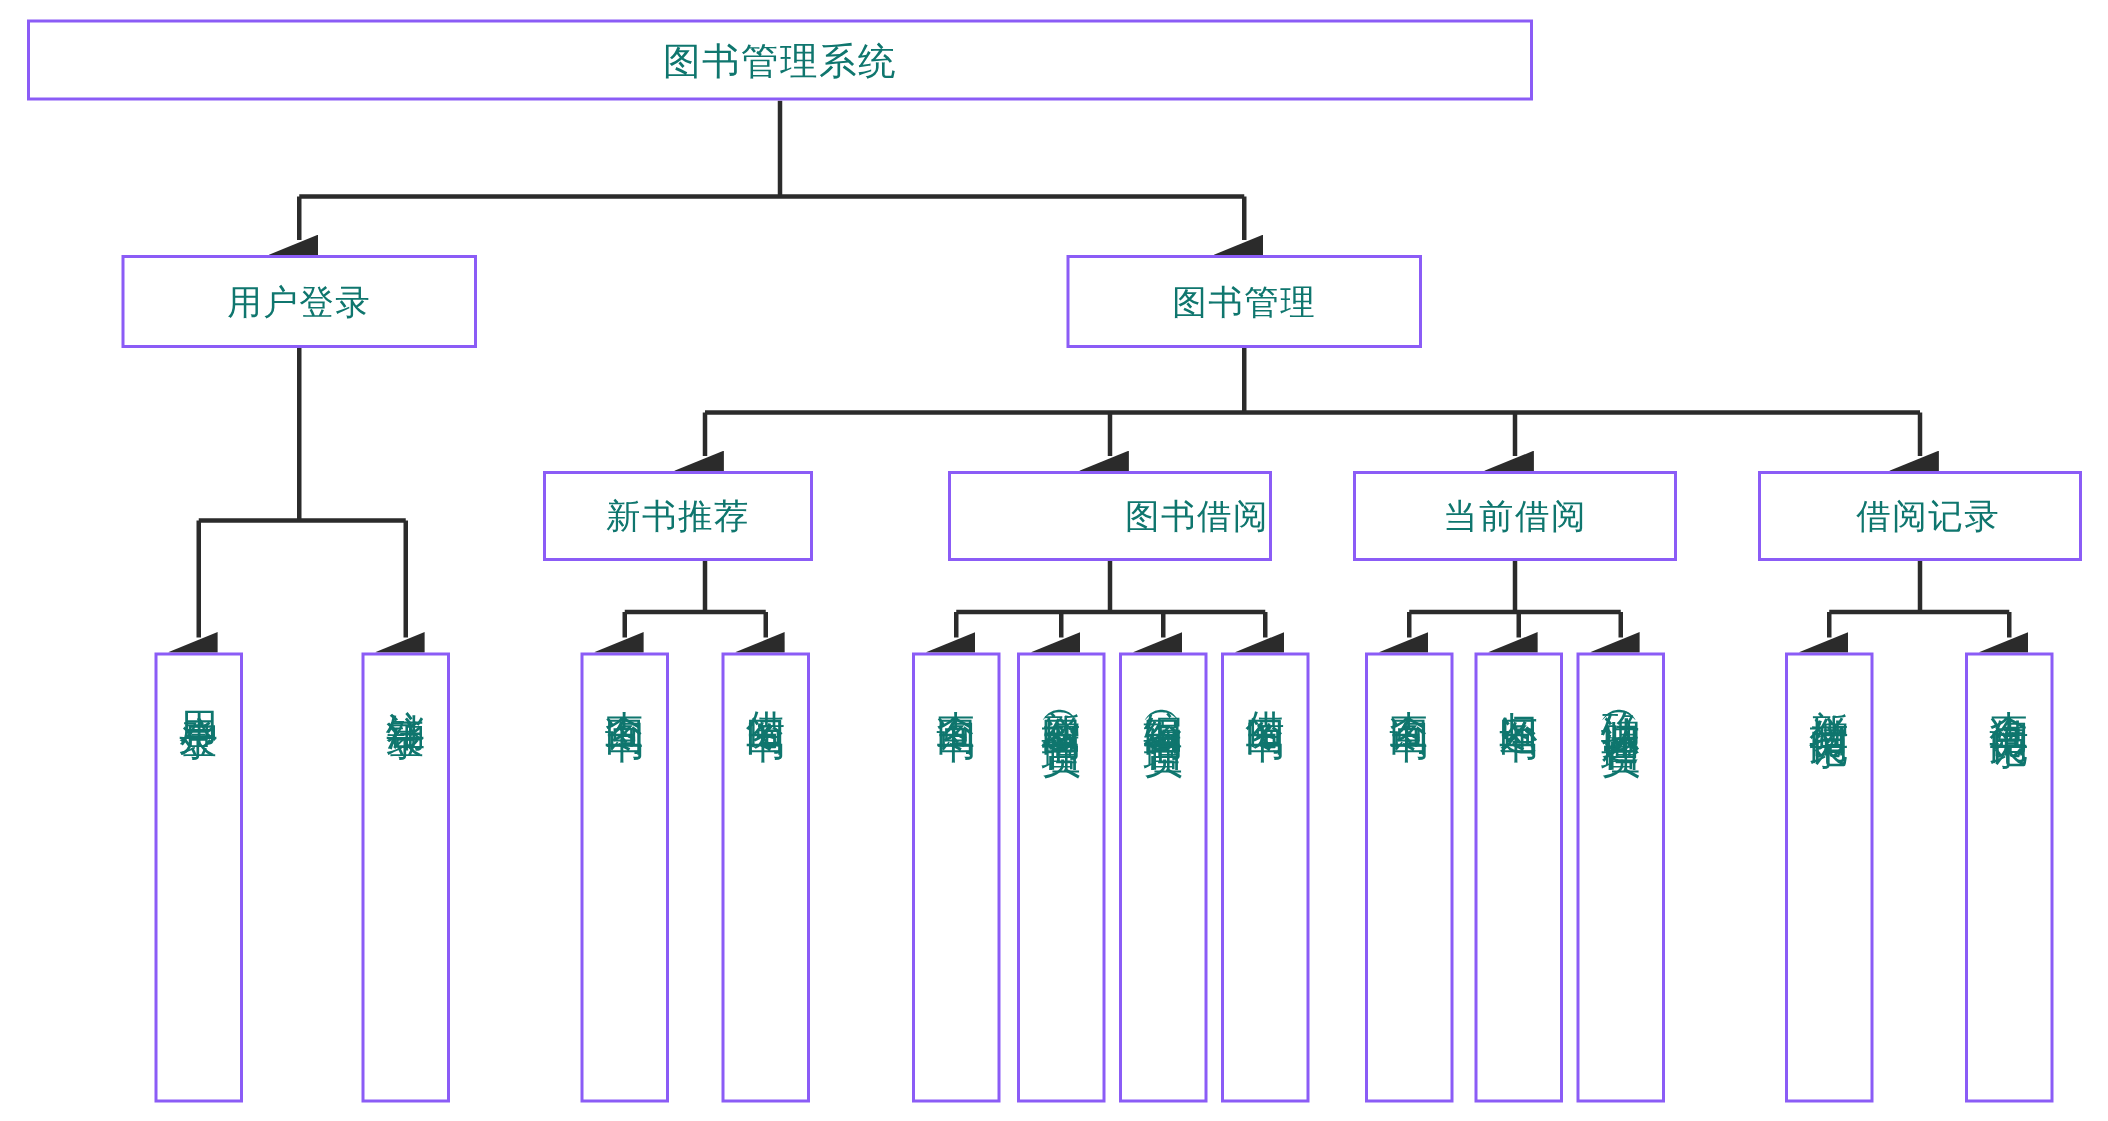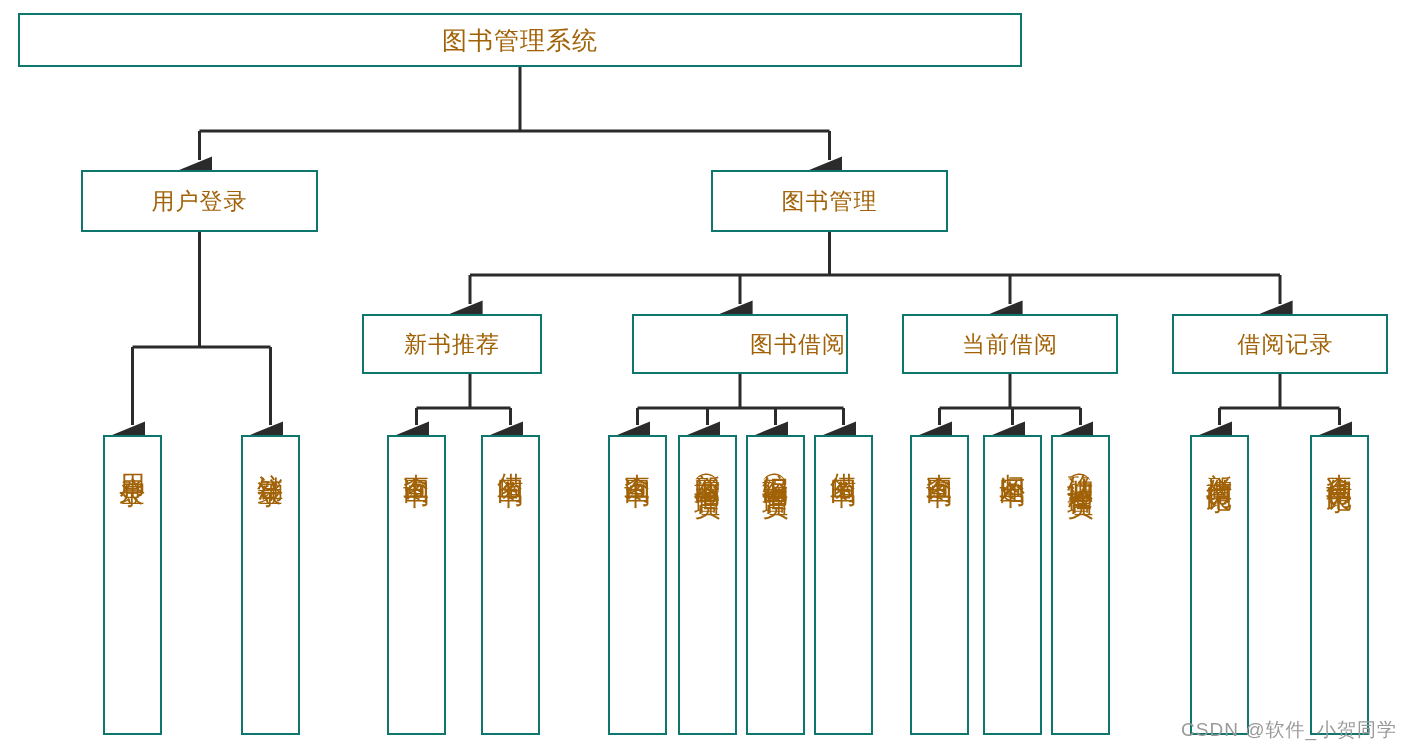--- a/index.html
+++ b/index.html
@@ -20,25 +20,25 @@
     position:absolute;
     left:0;top:0;
     width:1405px;height:747px;
     pointer-events:none;
   }
   
   .node{
     position:absolute;
     box-sizing:border-box;
     background:#ffffff;
-    border:2px solid #0f766e;
+    border:2px solid #8b5cf6;
     display:flex;
     align-items:center;
     justify-content:center;
-    color:#a16207;
+    color:#0f766e;
   }
   .node .label{
     display:block;
     text-align:center;
     letter-spacing:1px;
     white-space:nowrap;
   }
   
   .node.root{ }
   .node.root .label{ font-size:25px; }
@@ -175,14 +175,13 @@
         <span class="label">确认归还（管理员）</span>
       </div>
       <div class="node leaf" style="left: 1190px; top: 435px; width: 59px; height: 300px;">
         <span class="label">新增借阅记录</span>
       </div>
       <div class="node leaf" style="left: 1310px; top: 435px; width: 59px; height: 300px;">
         <span class="label">查询借阅记录</span>
       </div>
     </div>
 
-  <div id="watermark">CSDN @软件_小贺同学</div>
 </div>
 
 </body></html>

